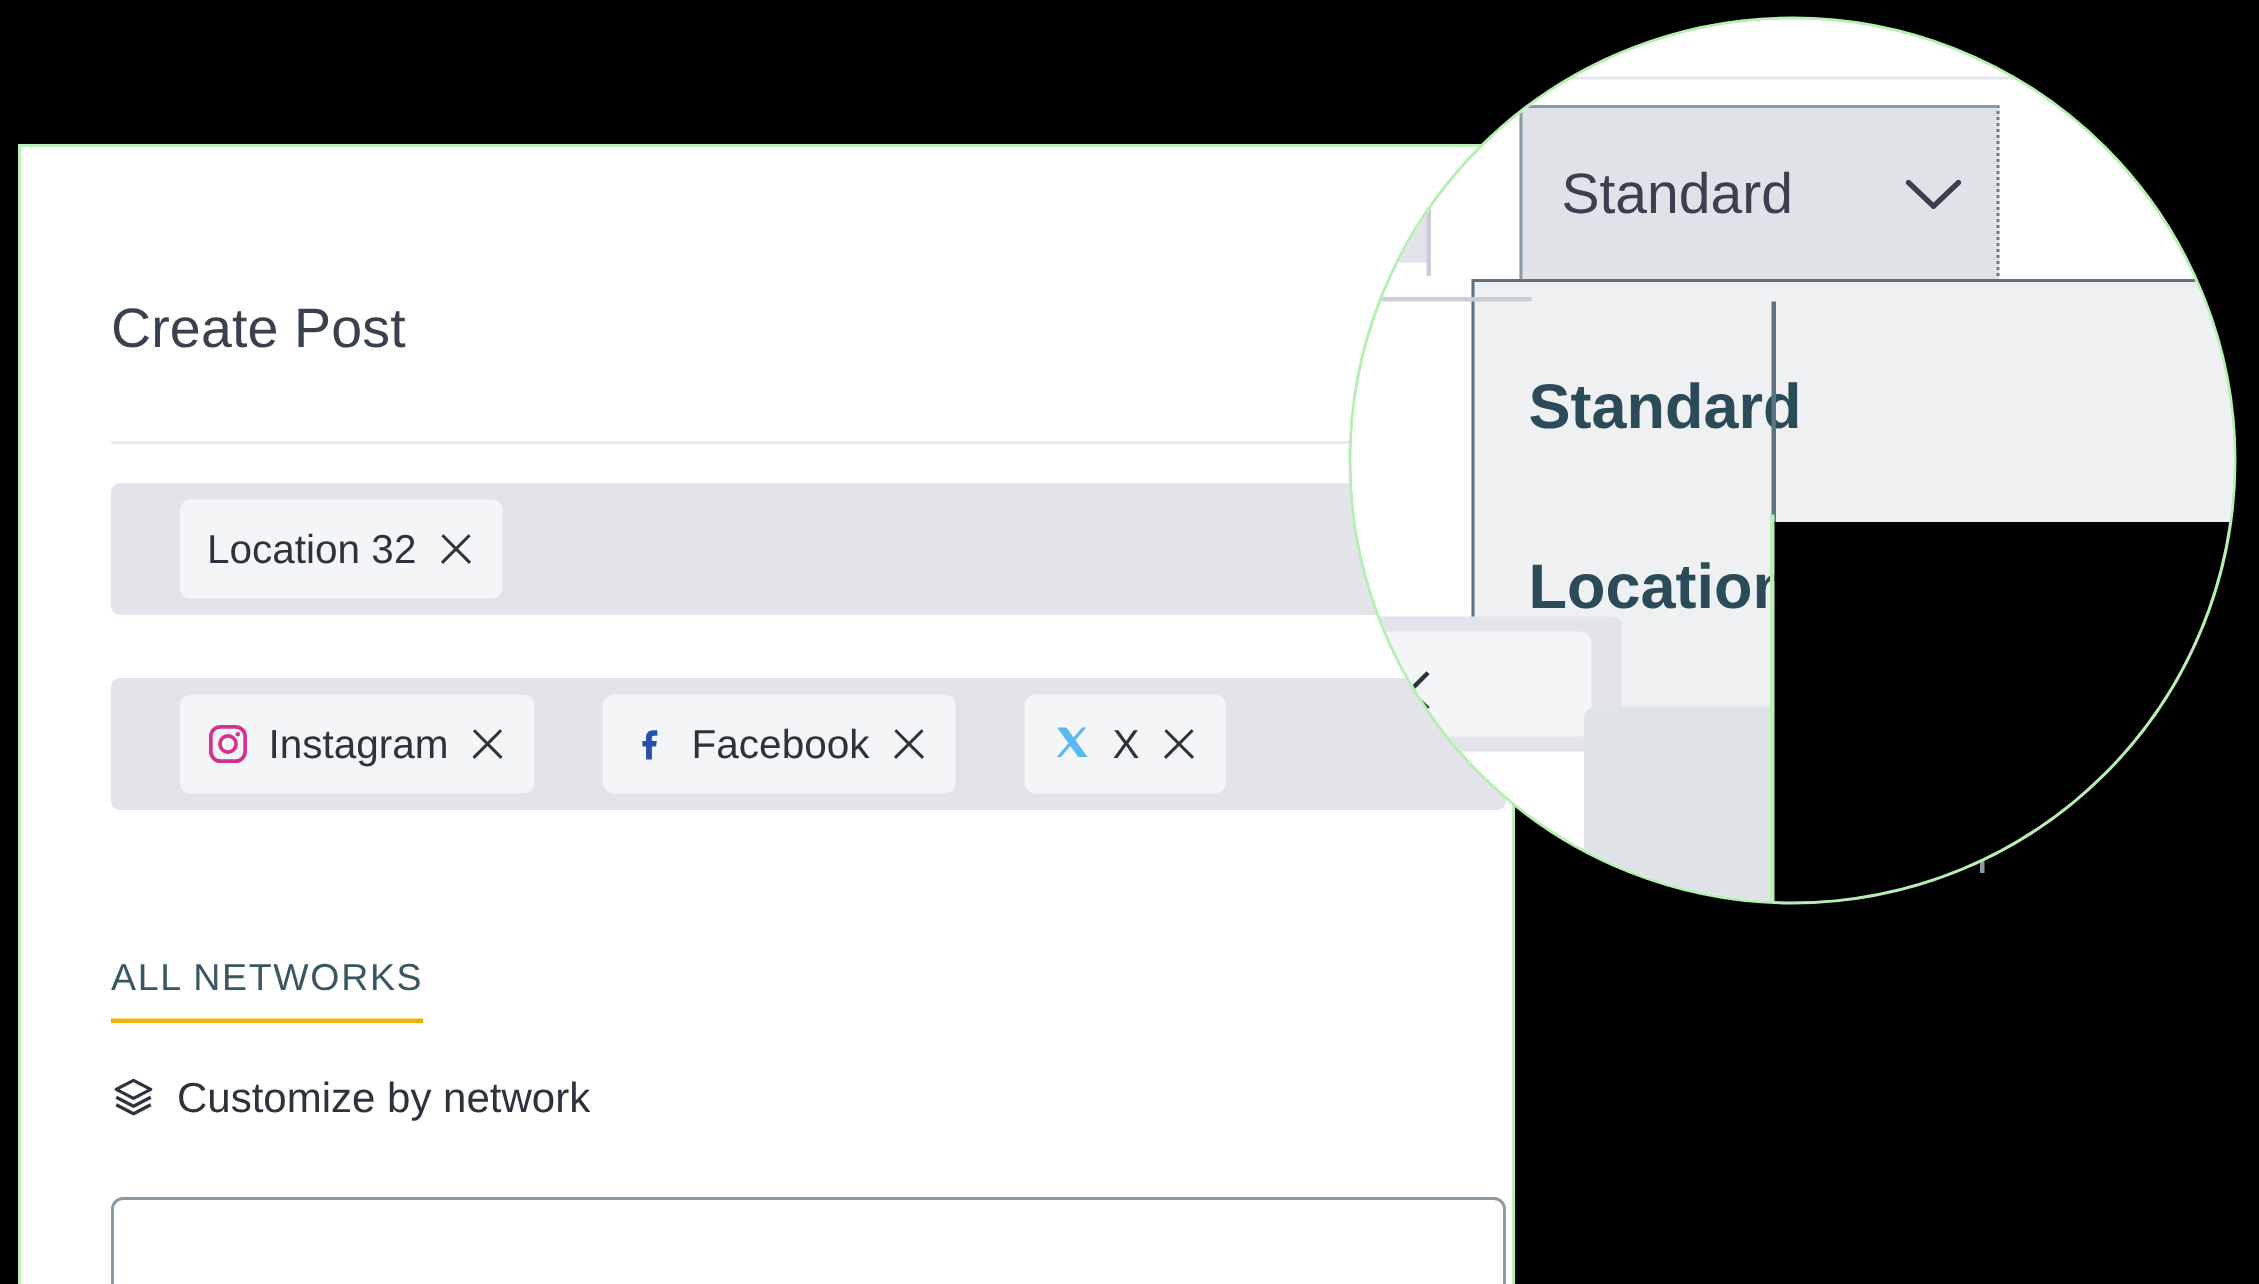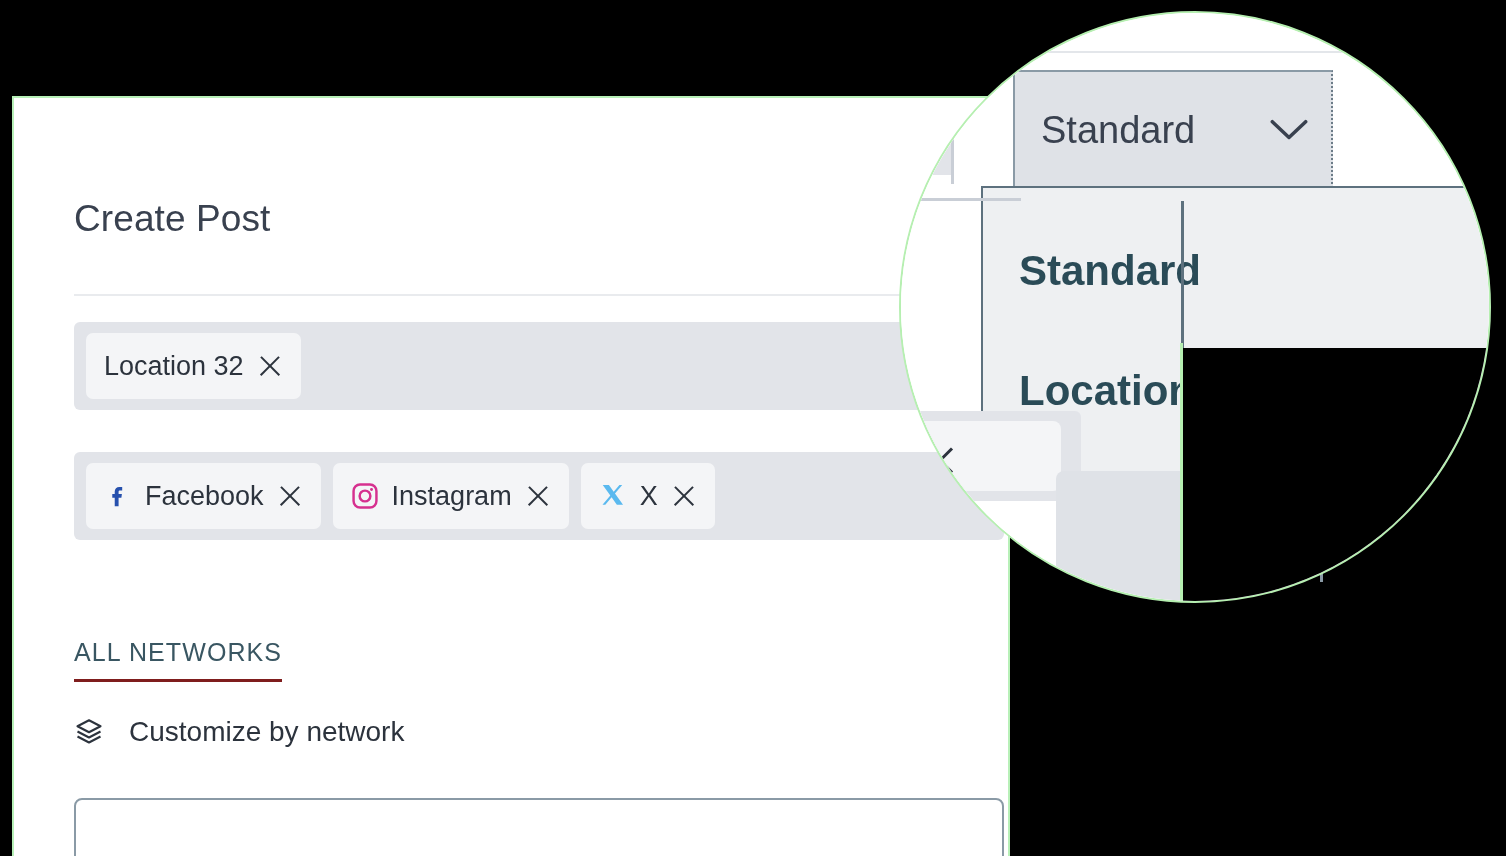--- a/index.html
+++ b/index.html
@@ -50,20 +50,21 @@
 
   .chip {
     display: flex; align-items: center; gap: 13px;
     background: #f4f5f7;
     border-radius: 7px;
     padding: 12px 18px;
     height: 66px;
     font-size: 27px;
     color: #2c333d;
     white-space: nowrap;
+    margin-left: 34px;
   }
   .chip-label { font-size: 27px; color: #2c333d; line-height: 1; }
   .chip-close {
     width: 26px; height: 26px; position: relative; flex: none; cursor: pointer;
   }
   .chip-close::before, .chip-close::after {
     content: ""; position: absolute; left: 0; top: 12px;
     width: 26px; height: 2.4px; background: #2c333d;
   }
   .chip-close::before { transform: rotate(45deg); }
@@ -71,26 +72,26 @@
 
   .net-ico { width: 28px; height: 28px; flex: none; display:block; }
 
   
   .tabs { position: absolute; left: 60px; top: 540px; }
   .tab {
     display: inline-block;
     font-size: 25px; letter-spacing: 1.1px;
     color: #395662;
     padding-bottom: 12px;
-    border-bottom: 3px solid #7f1d1d;
+    border-bottom: 3px solid #eab308;
   }
 
   .customize {
     position: absolute; left: 60px; top: 618px;
-    display: flex; align-items: center; gap: 25px;
+    display: flex; align-items: center; gap: 14px;
     font-size: 28px; color: #2c333d;
   }
   .stack-ico { width: 30px; height: 30px; flex:none; }
 
   .composer {
     position: absolute; left: 60px; top: 700px;
     width: 930px; height: 140px;
     border: 2px solid #8a9aa6;
     border-radius: 8px;
     background: #ffffff;
@@ -220,38 +221,38 @@
         <div class="chip">
           <span class="chip-label">Location 32</span>
           <span class="chip-close"></span>
         </div>
       </div>
 
       <div class="chip-row networks">
 
         <div class="chip">
           <svg class="net-ico" viewBox="0 0 24 24">
-            <path fill="#2650ad" d="M15.6 4.2h-2.5c-2.3 0-3.9 1.6-3.9 3.9v2.2H7.1v3.1h2.1v7.4h3.3v-7.4h2.4l.45-3.1h-2.85V8.5c0-.8.42-1.2 1.25-1.2h1.85z"></path>
-          </svg>
-          <span class="chip-label">Facebook</span>
-          <span class="chip-close"></span>
-        </div>
-
-        <div class="chip">
-          <svg class="net-ico" viewBox="0 0 24 24">
             <rect x="2.2" y="2.2" width="19.6" height="19.6" rx="5.5" ry="5.5" fill="none" stroke="#d6308f" stroke-width="2.1"></rect>
             <circle cx="12" cy="12" r="4.6" fill="none" stroke="#d6308f" stroke-width="2.1"></circle>
             <circle cx="17.6" cy="6.4" r="1.25" fill="#d6308f"></circle>
           </svg>
           <span class="chip-label">Instagram</span>
           <span class="chip-close"></span>
         </div>
 
         <div class="chip">
           <svg class="net-ico" viewBox="0 0 24 24">
+            <path fill="#2650ad" d="M15.6 4.2h-2.5c-2.3 0-3.9 1.6-3.9 3.9v2.2H7.1v3.1h2.1v7.4h3.3v-7.4h2.4l.45-3.1h-2.85V8.5c0-.8.42-1.2 1.25-1.2h1.85z"></path>
+          </svg>
+          <span class="chip-label">Facebook</span>
+          <span class="chip-close"></span>
+        </div>
+
+        <div class="chip">
+          <svg class="net-ico" viewBox="0 0 24 24">
             <path fill="#5ab9ef" d="M3.2 2.6h5.3l4.1 5.7 4.9-5.7h2.4l-6.2 7.2 6.9 9.6h-5.3l-4.5-6.3-5.4 6.3H3l6.7-7.8z"></path>
           </svg>
           <span class="chip-label">X</span>
           <span class="chip-close"></span>
         </div>
 
       </div>
 
       <div class="tabs">
         <span class="tab">ALL NETWORKS</span>

